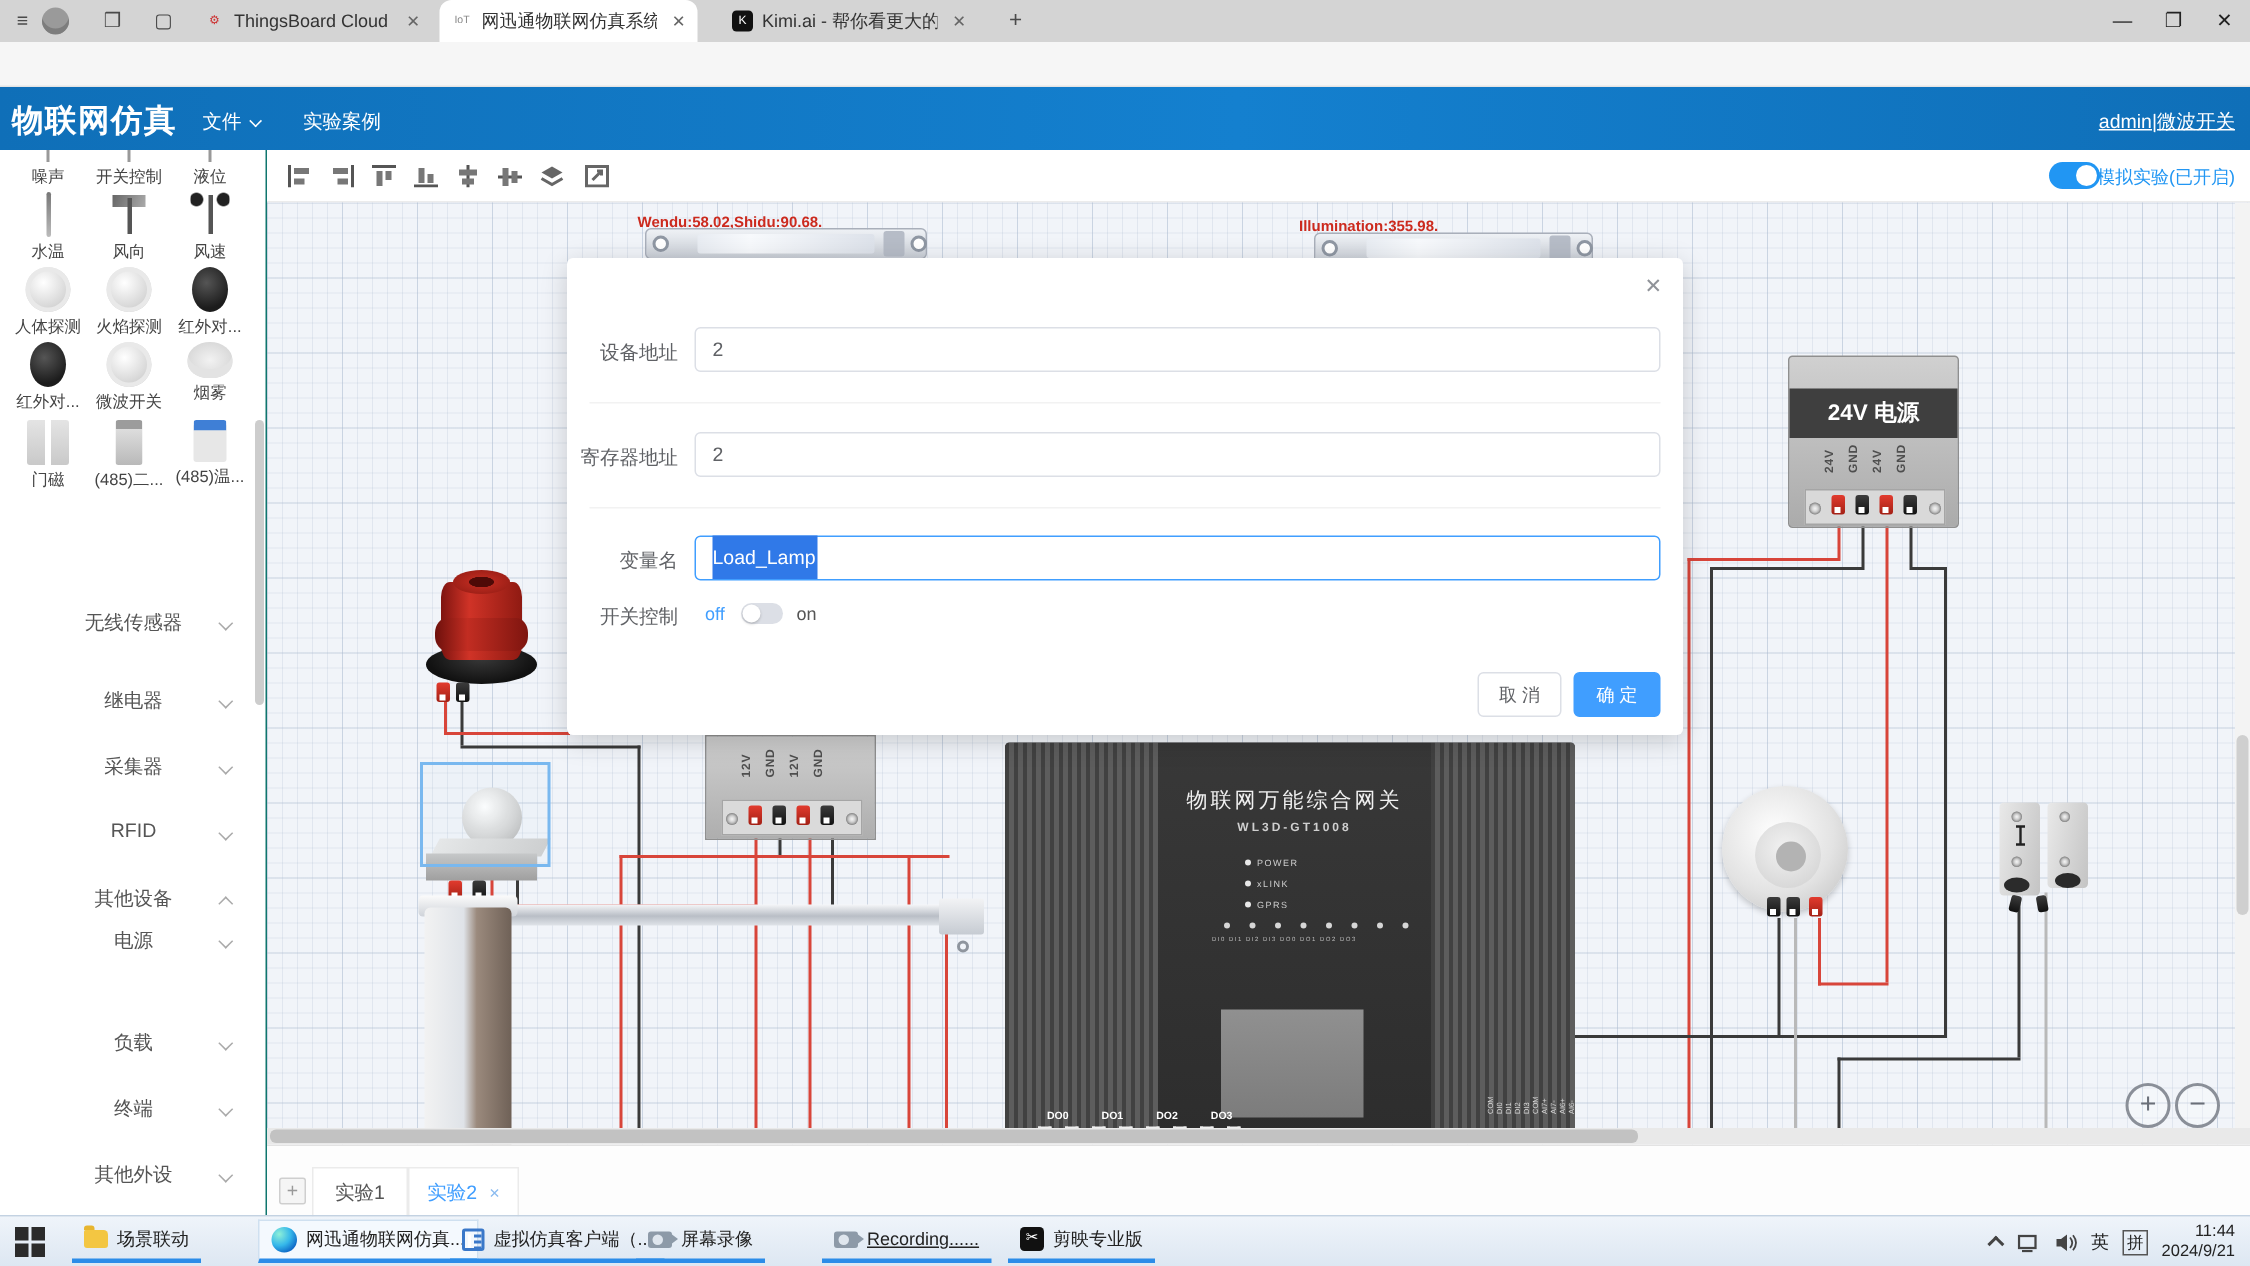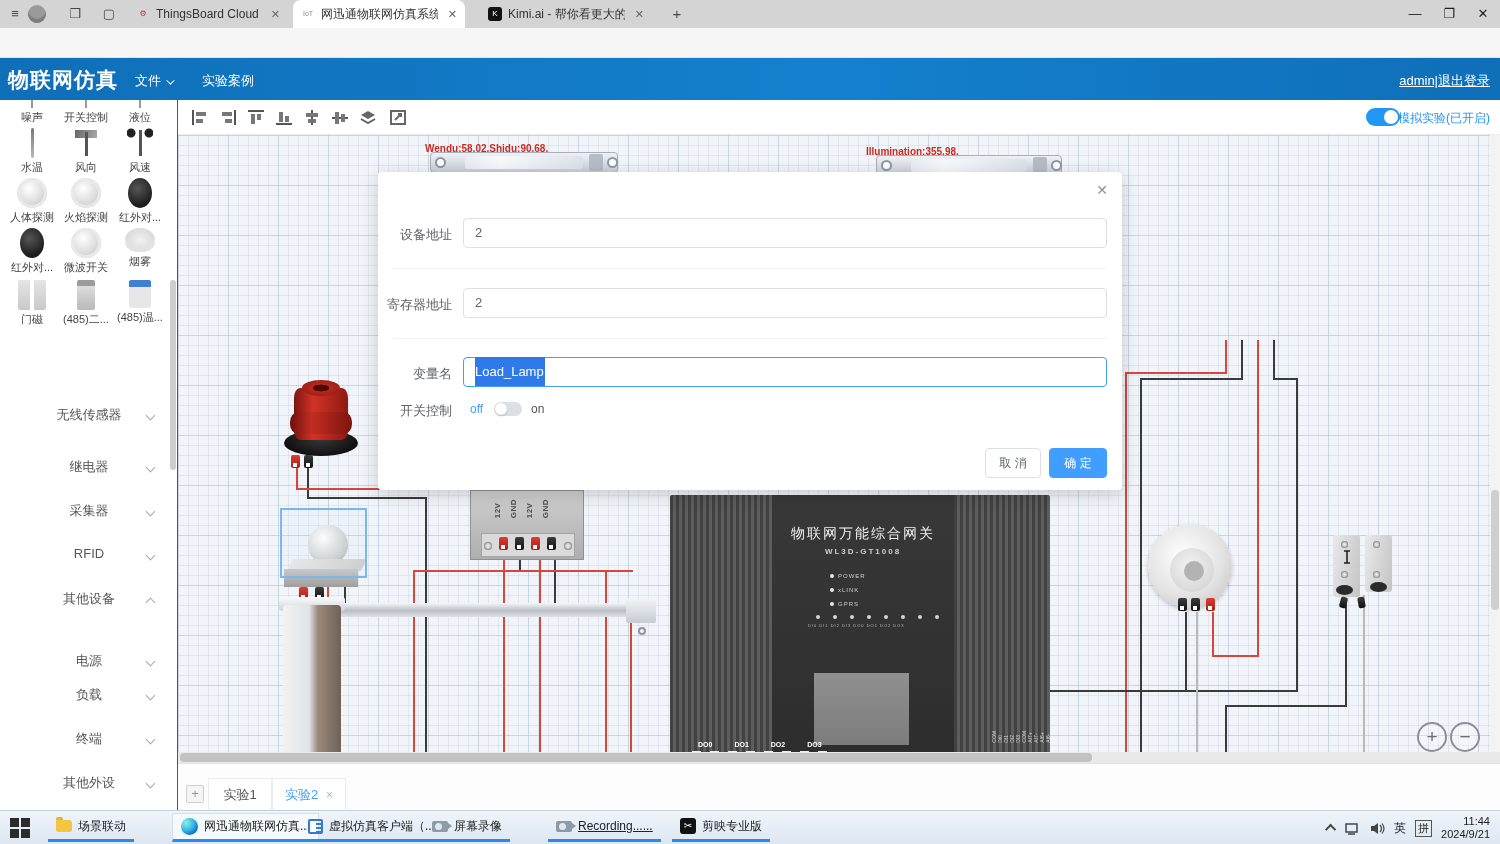--- a/index.html
+++ b/index.html
@@ -237,21 +237,21 @@
   <div class="abs navico" style="left:1374px;">⧉</div>
   <div class="abs navico" style="left:1408px;">♡</div>
   <div class="abs navico" style="left:1440px;">…</div>
   <div class="abs navico" style="left:1472px;">◨</div>
 </div>
 
 <div id="appheader" class="abs">
   <div id="logo" class="abs">物联网仿真</div>
   <div class="abs hmenu" style="left:135px;"><span>文件</span><span class="chev-w"></span></div>
   <div class="abs hmenu" style="left:202px;">实验案例</div>
-  <div id="userarea" class="abs"><u>admin|退出登录</u></div>
+  <div id="userarea" class="abs"><u>admin|微波开关</u></div>
 </div>
 
 <div id="apptoolbar" class="abs">
   <div class="abs alicon" style="left:14px;">
       <svg width="16" height="15">
         <line x1="1" y1="0" x2="1" y2="15" stroke="#555" stroke-width="2"></line>
         <rect x="4" y="2" width="10" height="4" fill="#777"></rect>
         <rect x="4" y="9" width="7" height="4" fill="#777"></rect>
       </svg>
     </div>
@@ -379,21 +379,21 @@
         <div class="ic ic-panel"></div>
         <div class="lbl">(485)温...</div>
       </div>
   </div>
 
   <div class="cat" style="top:306px;"><span>无线传感器</span><span class="cv down"></span></div>
   <div class="cat" style="top:358px;"><span>继电器</span><span class="cv down"></span></div>
   <div class="cat" style="top:402px;"><span>采集器</span><span class="cv down"></span></div>
   <div class="cat" style="top:446px;"><span>RFID</span><span class="cv down"></span></div>
   <div class="cat" style="top:490px;"><span>其他设备</span><span class="cv up"></span></div>
-  <div class="cat" style="top:552px;text-align:center;"><span>电源</span><span class="cv down"></span></div>
+  <div class="cat" style="top:518px;text-align:center;"><span>电源</span><span class="cv down"></span></div>
   <div class="cat" style="top:586px;"><span>负载</span><span class="cv down"></span></div>
   <div class="cat" style="top:630px;"><span>终端</span><span class="cv down"></span></div>
   <div class="cat" style="top:674px;"><span>其他外设</span><span class="cv down"></span></div>
   <div id="side-scroll" class="abs"></div>
 </div>
 
 <div id="canvas" class="abs">
 
   <div class="sensor-label" style="left:247px; top:8px;">Wendu:58.02,Shidu:90.68.</div>
   <div class="barsensor" style="left:252px; top:17px; width:188px;">
@@ -441,20 +441,45 @@
   <div class="wire dark" style="left:1095px;top:243px;width:23px;height:2px;"></div>
   <div class="wire dark" style="left:1118px;top:243px;width:2px;height:312px;"></div>
   <div class="wire dark" style="left:1007px;top:477px;width:2px;height:78px;"></div>
   <div class="wire dark" style="left:842px;top:555px;width:278px;height:2px;"></div>
   <div class="wire gray" style="left:1018px;top:477px;width:2px;height:140px;"></div>
   <div class="wire dark" style="left:1167px;top:463px;width:2px;height:107px;"></div>
   <div class="wire dark" style="left:1047px;top:570px;width:122px;height:2px;"></div>
   <div class="wire dark" style="left:1047px;top:570px;width:2px;height:47px;"></div>
   <div class="wire gray" style="left:1185px;top:460px;width:2px;height:157px;"></div>
 
+  <div id="power24" class="abs">
+    <div class="band">24V 电源</div>
+    <div class="tlabels" style="left:22px; top:58px;">
+      <span class="vlabel">24V</span>
+      <span class="vlabel">GND</span>
+      <span class="vlabel">24V</span>
+      <span class="vlabel">GND</span>
+    </div>
+    <div class="tstrip">
+      <span class="screw" style="left:2px;top:8px;"></span>
+      <span class="screw" style="right:2px;top:8px;"></span>
+    </div>
+    <span class="clampR" style="left:28px;top:92px;">
+        <i class="clamp-hole"></i>
+      </span>
+    <span class="clampB" style="left:44px;top:92px;">
+        <i class="clamp-hole"></i>
+      </span>
+    <span class="clampR" style="left:60px;top:92px;">
+        <i class="clamp-hole"></i>
+      </span>
+    <span class="clampB" style="left:76px;top:92px;">
+        <i class="clamp-hole"></i>
+      </span>
+  </div>
 
   <div id="lamp" class="abs">
     <div class="base"></div>
     <div class="body"></div>
     <div class="top"></div>
   </div>
   <span class="clampR" style="left:113px;top:320px;">
       <i class="clamp-hole"></i>
     </span>
   <span class="clampB" style="left:126px;top:320px;">

